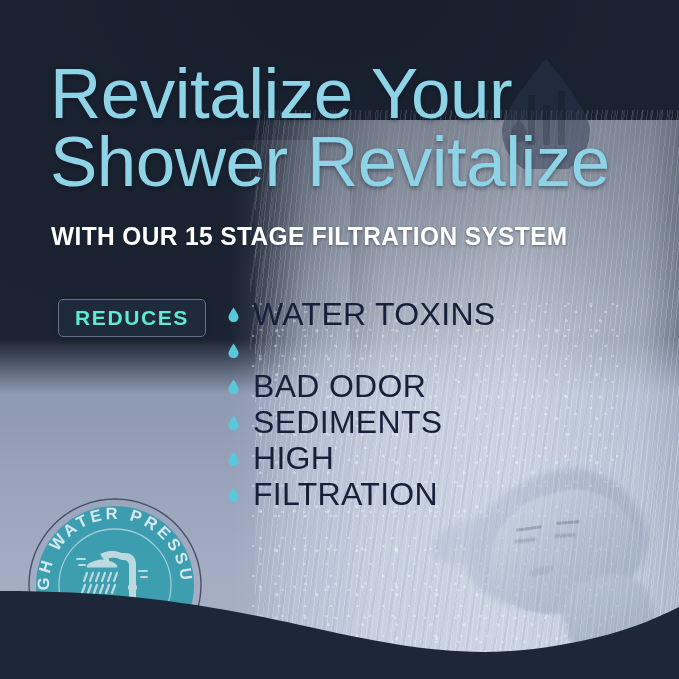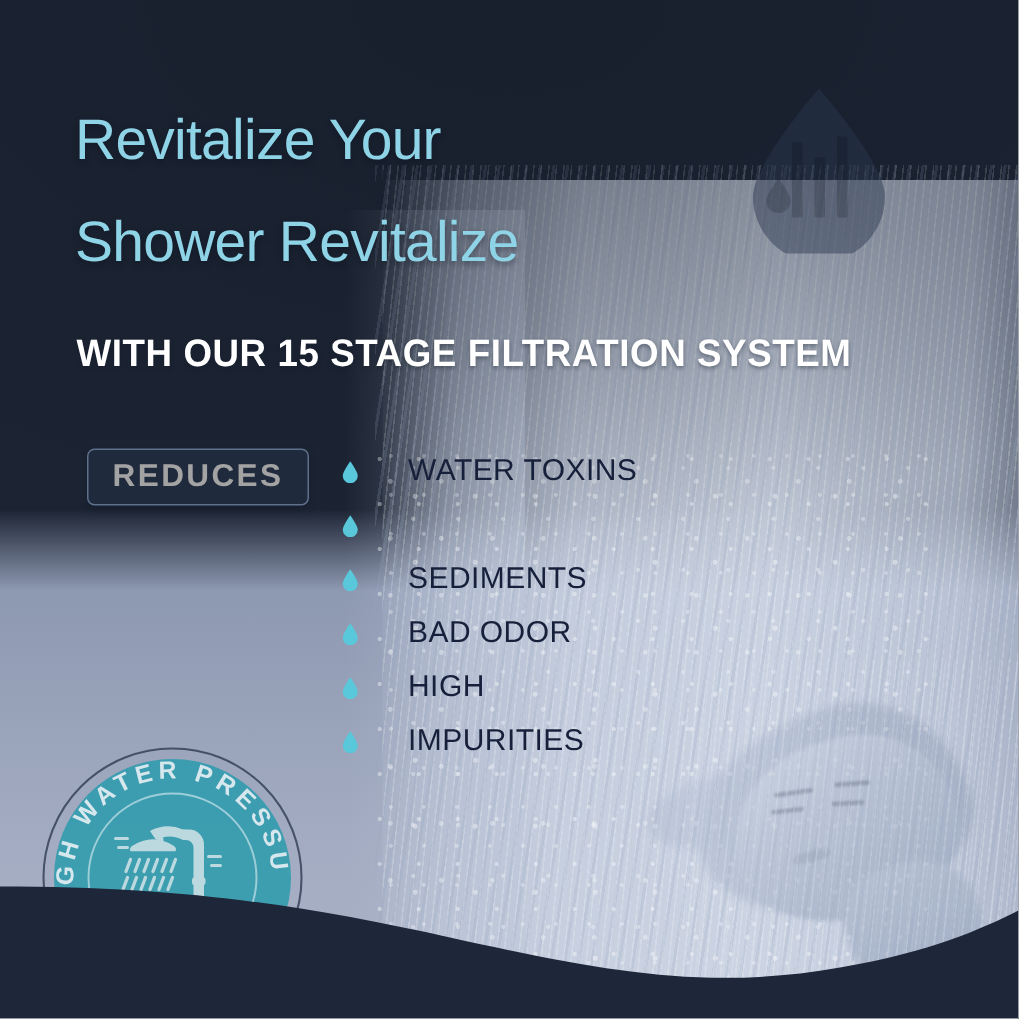--- a/index.html
+++ b/index.html
@@ -145,21 +145,21 @@
   
   .logo-drop{
     position:absolute;left:494px;top:57px;width:104px;height:112px;
     opacity:.55;
   }
 
   
   .headline{
     position:absolute;left:50px;top:60px;width:580px;
     color:#8ed3e6;
-    font-size:38px;
+    font-size:71px;
     line-height:68px;
     font-weight:400;
     letter-spacing:-0.5px;
     text-shadow:0 2px 4px rgba(10,16,28,.45);
   }
   .headline .l1{display:block;}
   .headline .l2{display:block;}
 
   .subhead{
     position:absolute;left:51px;top:222px;width:600px;
@@ -177,45 +177,44 @@
   .reduces-badge{
     position:absolute;left:58px;top:299px;
     width:148px;height:38px;
     background:#1f2a3c;
     border:1.5px solid #5f708c;
     border-radius:5px;
     display:flex;align-items:center;justify-content:center;
     box-shadow:0 2px 5px rgba(15,22,36,.35);
   }
   .reduces-badge span{
-    color:#a3a3a3;
+    color:#5eead4;
     font-size:21px;
     font-weight:bold;
     letter-spacing:1.6px;
   }
 
   
   .reduce-list{
     position:absolute;left:228px;top:296px;
     display:flex;flex-direction:column;
   }
   .reduce-row{
     display:flex;align-items:center;
     height:36px;
   }
   .drop-bullet{
     width:11px;height:15px;margin-right:14px;flex:0 0 auto;
     display:block;
   }
   .reduce-label{
     color:#16203a;
-    font-size:20px;
+    font-size:32px;
     letter-spacing:.3px;
     white-space:nowrap;
-    margin-left:19px;
   }
 
   
   .seal{
     position:absolute;left:27px;top:497px;width:176px;height:176px;
   }
 
   
   .bottom-wave{
     position:absolute;left:0;bottom:0;width:679px;height:110px;
@@ -281,42 +280,42 @@
     <div class="reduce-row">
       <svg class="drop-bullet" viewBox="0 0 11 15">
         <path d="M5.5 0.5 C5.5 0.5 10.5 7.5 10.5 10.2 A5 5 0 0 1 0.5 10.2 C0.5 7.5 5.5 0.5 5.5 0.5 Z" fill="#59c8da"></path>
       </svg>
     </div>
 
     <div class="reduce-row">
       <svg class="drop-bullet" viewBox="0 0 11 15">
         <path d="M5.5 0.5 C5.5 0.5 10.5 7.5 10.5 10.2 A5 5 0 0 1 0.5 10.2 C0.5 7.5 5.5 0.5 5.5 0.5 Z" fill="#59c8da"></path>
       </svg>
+      <span class="reduce-label">BAD ODOR</span>
+    </div>
+
+    <div class="reduce-row">
+      <svg class="drop-bullet" viewBox="0 0 11 15">
+        <path d="M5.5 0.5 C5.5 0.5 10.5 7.5 10.5 10.2 A5 5 0 0 1 0.5 10.2 C0.5 7.5 5.5 0.5 5.5 0.5 Z" fill="#59c8da"></path>
+      </svg>
       <span class="reduce-label">SEDIMENTS</span>
     </div>
 
     <div class="reduce-row">
       <svg class="drop-bullet" viewBox="0 0 11 15">
         <path d="M5.5 0.5 C5.5 0.5 10.5 7.5 10.5 10.2 A5 5 0 0 1 0.5 10.2 C0.5 7.5 5.5 0.5 5.5 0.5 Z" fill="#59c8da"></path>
       </svg>
-      <span class="reduce-label">BAD ODOR</span>
-    </div>
-
-    <div class="reduce-row">
-      <svg class="drop-bullet" viewBox="0 0 11 15">
-        <path d="M5.5 0.5 C5.5 0.5 10.5 7.5 10.5 10.2 A5 5 0 0 1 0.5 10.2 C0.5 7.5 5.5 0.5 5.5 0.5 Z" fill="#59c8da"></path>
-      </svg>
       <span class="reduce-label">HIGH</span>
     </div>
 
     <div class="reduce-row">
       <svg class="drop-bullet" viewBox="0 0 11 15">
         <path d="M5.5 0.5 C5.5 0.5 10.5 7.5 10.5 10.2 A5 5 0 0 1 0.5 10.2 C0.5 7.5 5.5 0.5 5.5 0.5 Z" fill="#59c8da"></path>
       </svg>
-      <span class="reduce-label">IMPURITIES</span>
+      <span class="reduce-label">FILTRATION</span>
     </div>
 
   </div>
 
   <svg class="seal" viewBox="0 0 176 176">
     <defs>
       <path id="sealArc" d="M 88 88 m -66 0 a 66 66 0 1 1 132 0"></path>
     </defs>
     <circle cx="88" cy="88" r="86" fill="none" stroke="#2e3b54" stroke-width="1.4" opacity=".8"></circle>
     <circle cx="88" cy="88" r="79" fill="#3a9db0" opacity=".97"></circle>

